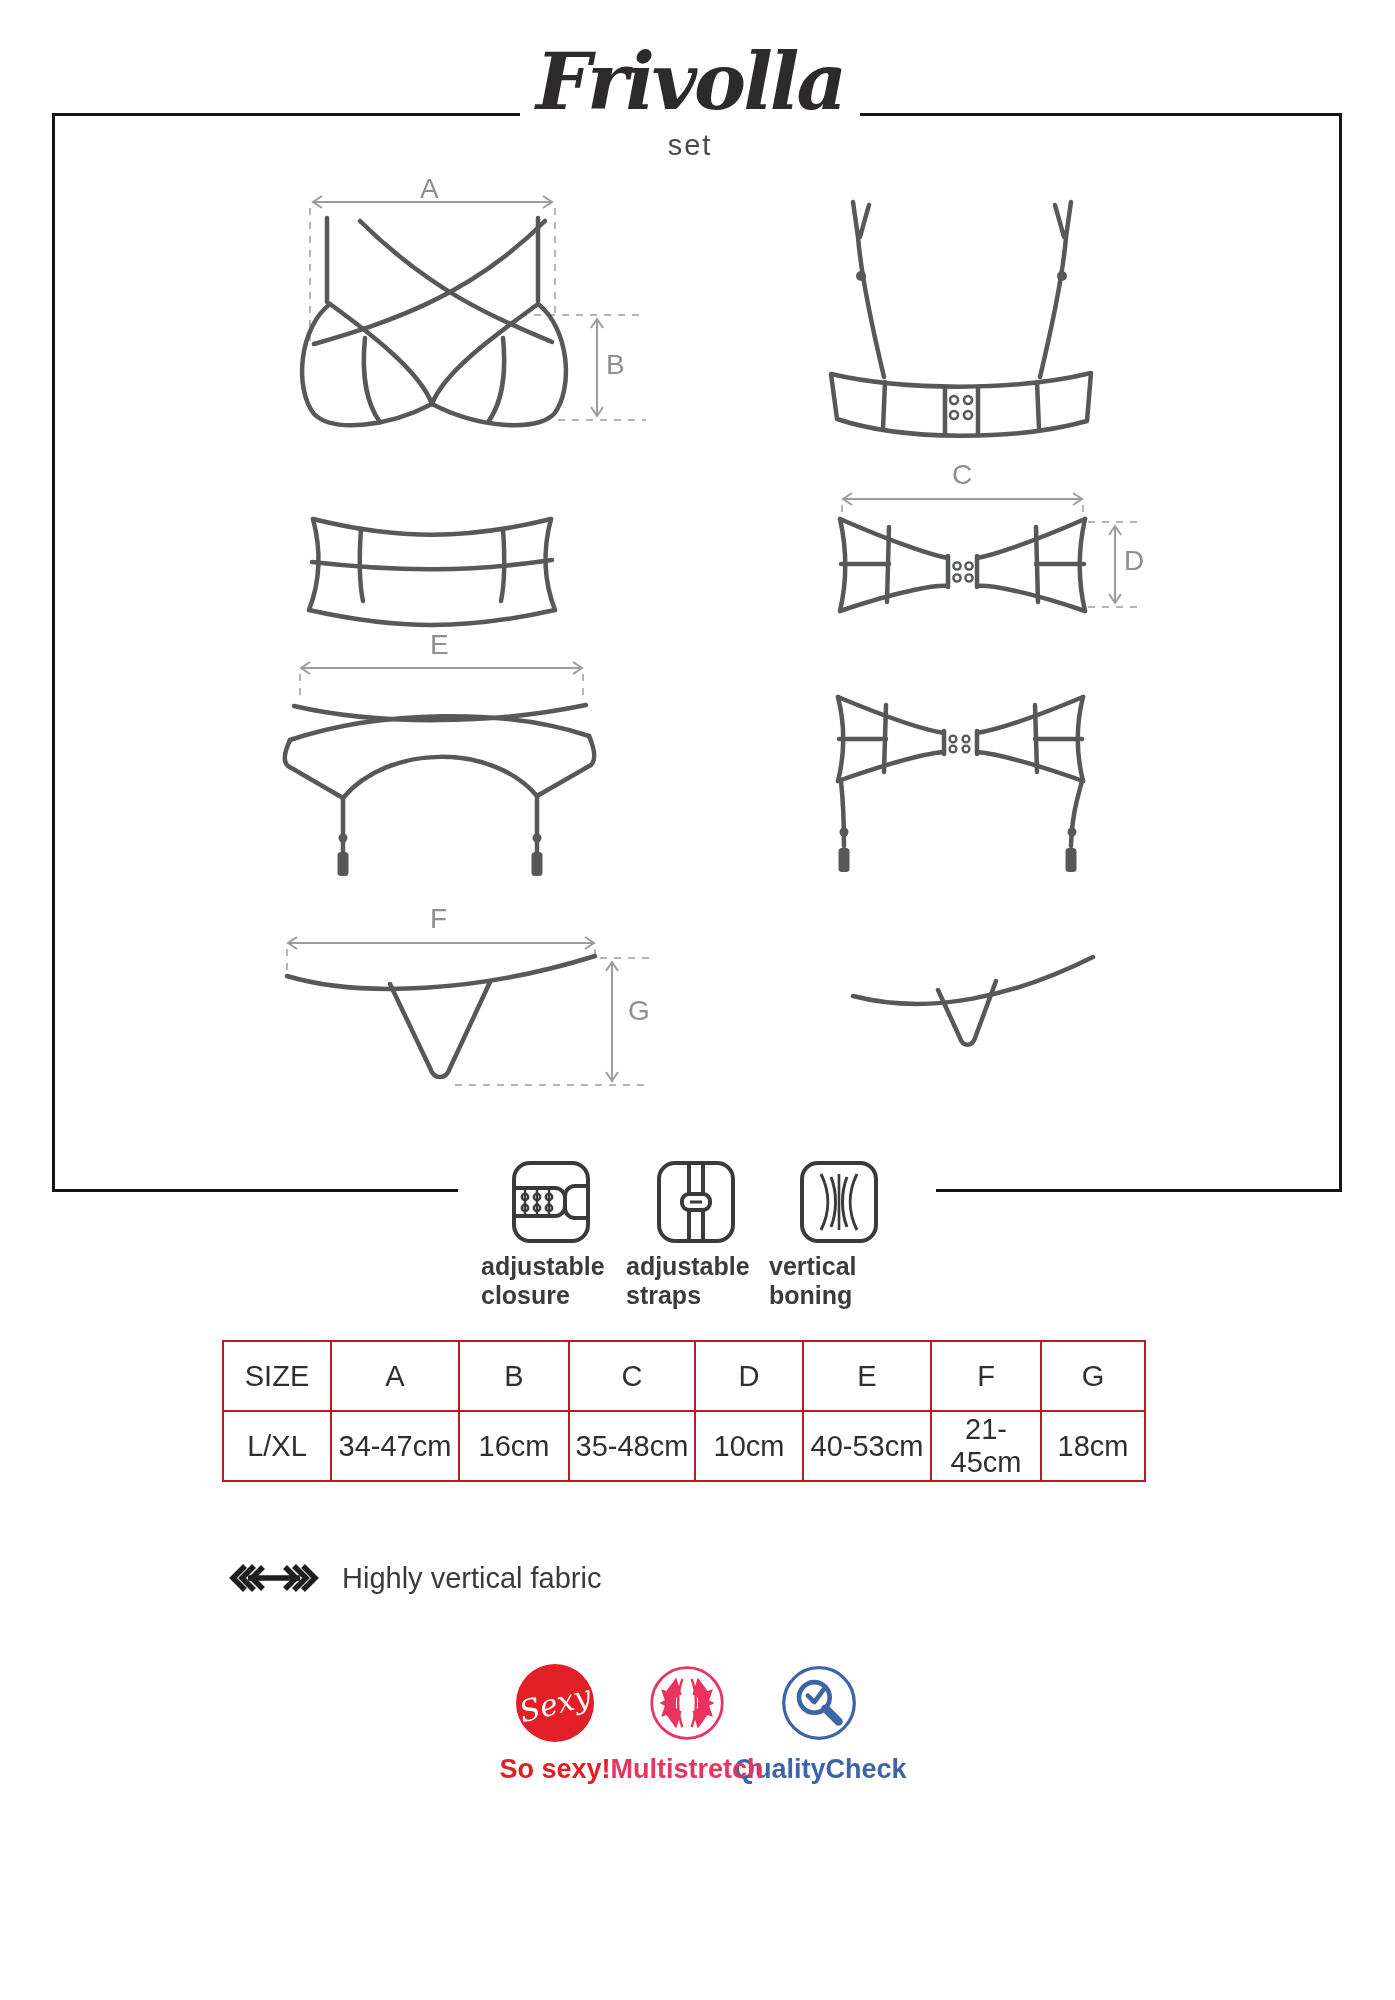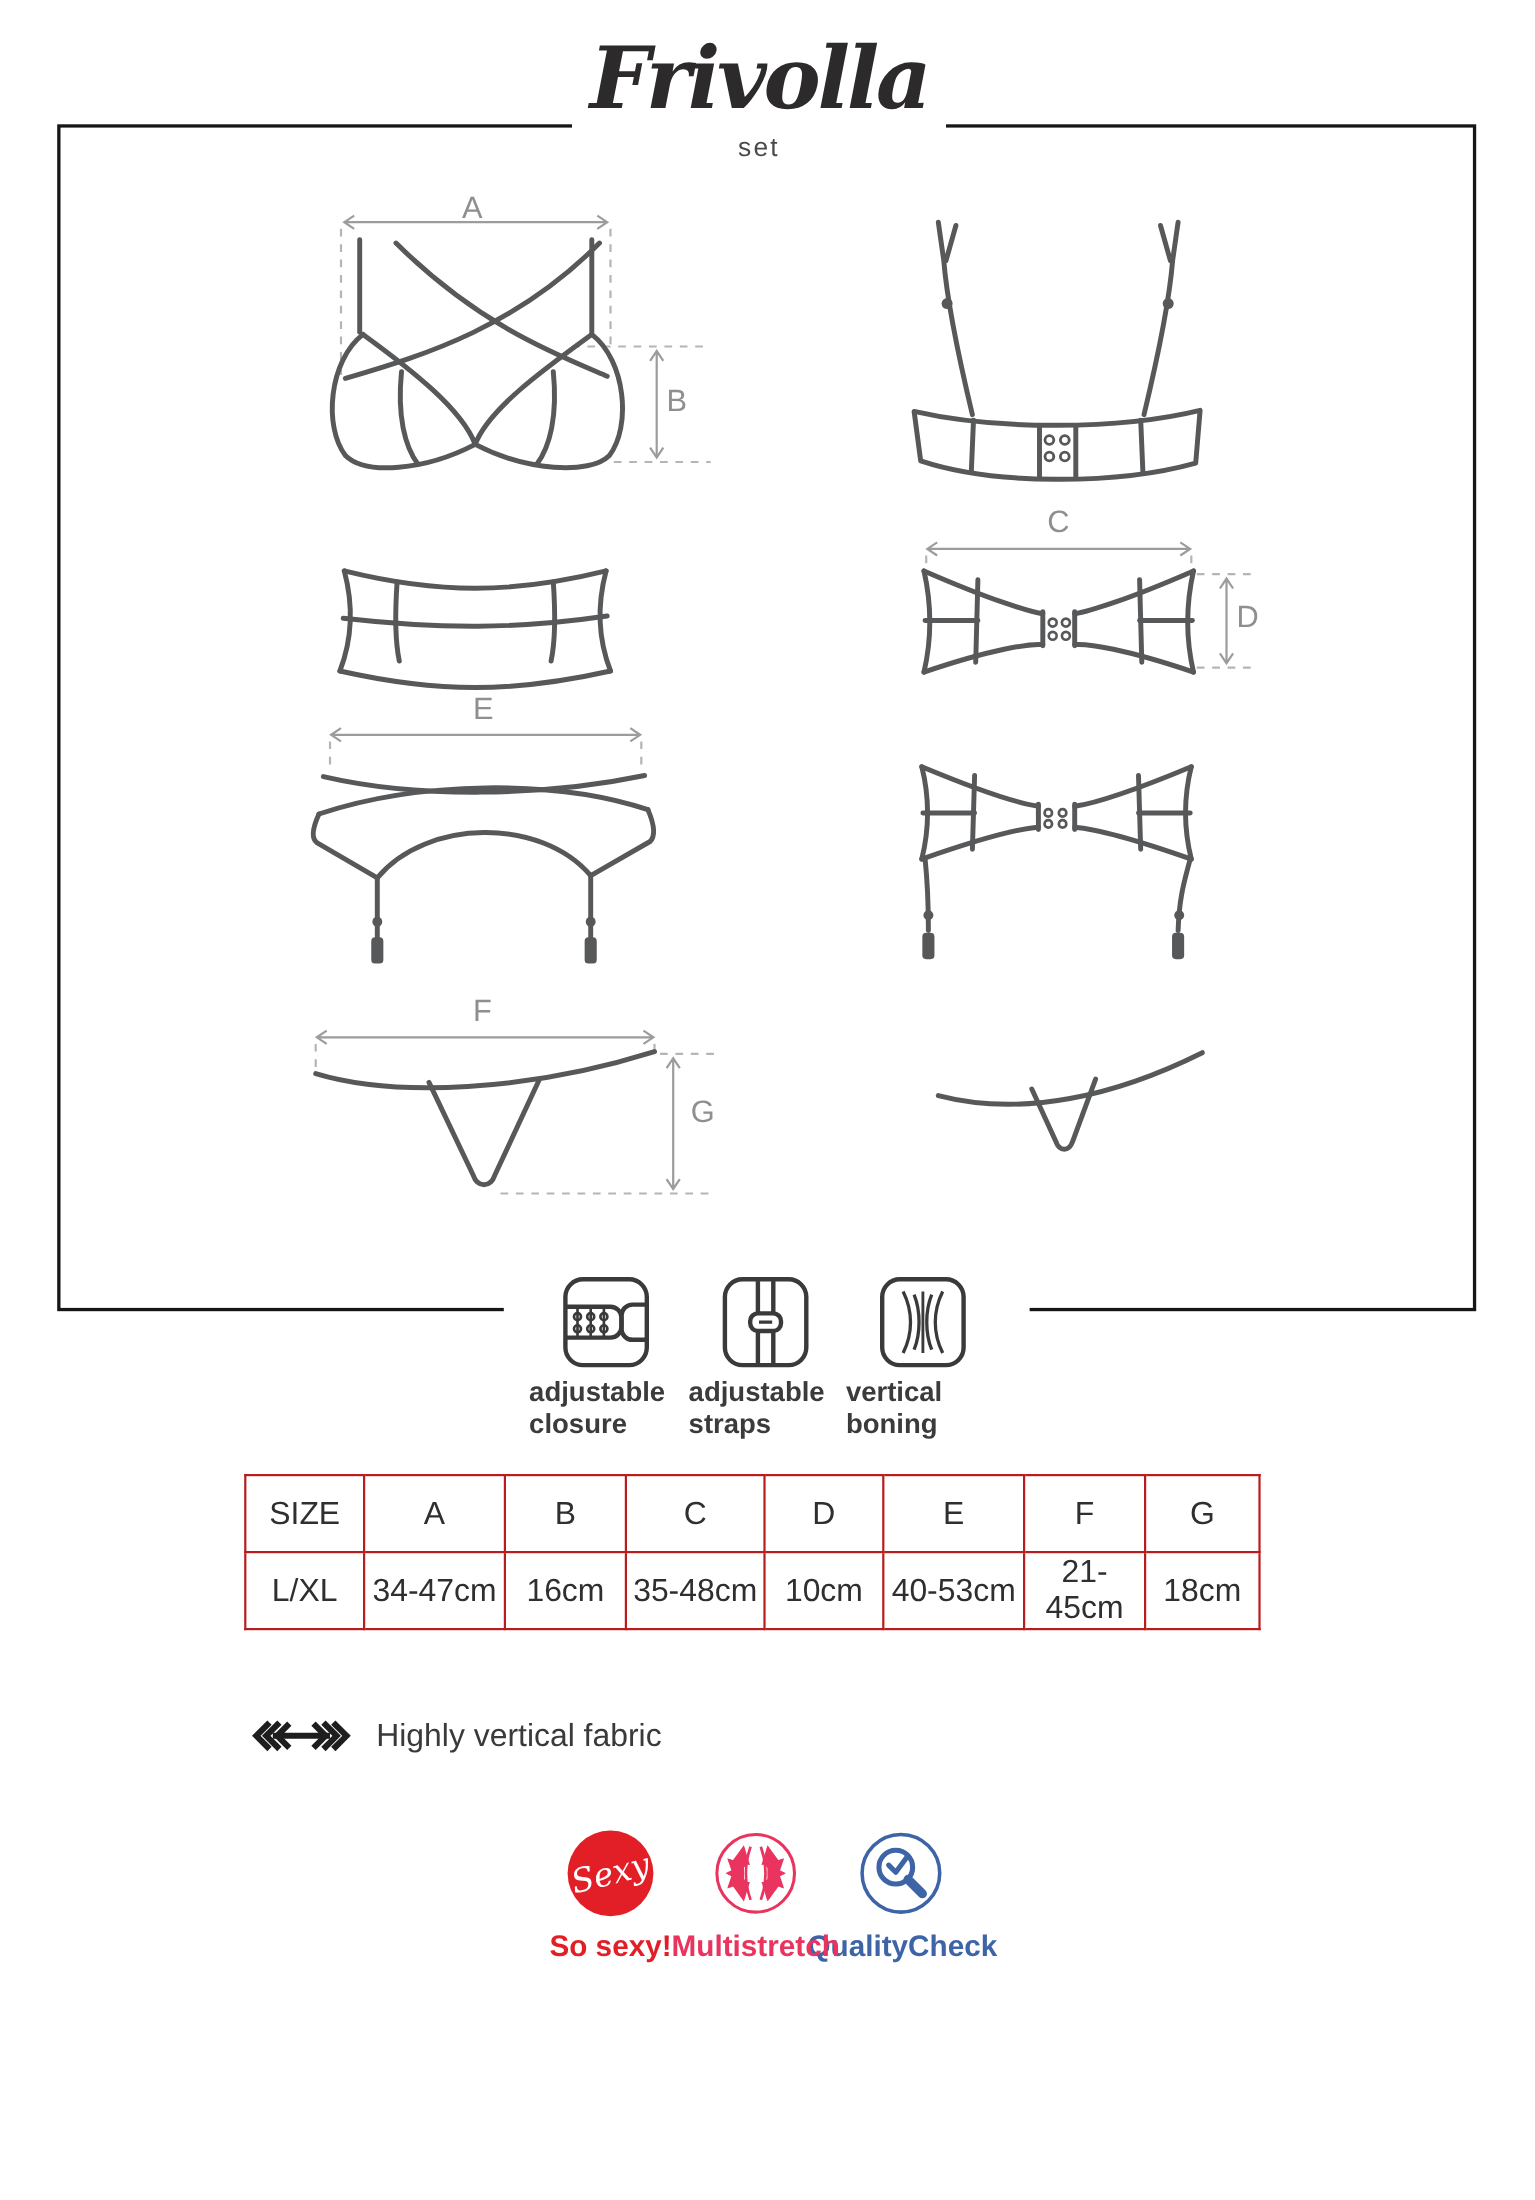--- a/index.html
+++ b/index.html
@@ -5,22 +5,22 @@
   html,body{margin:0;padding:0;background:#ffffff;}
   .page{position:relative;width:1395px;height:2000px;background:#fff;
         font-family:"Liberation Sans",sans-serif;overflow:hidden;}
 
   .frame{position:absolute;left:52px;top:113px;width:1290px;height:1079px;
          border:3px solid #161616;box-sizing:border-box;z-index:1;}
 
   .logo{position:absolute;left:520px;top:24px;width:340px;height:152px;
         background:#fff;z-index:2;text-align:center;}
   .brand{font-family:"DejaVu Serif",serif;font-style:italic;font-weight:bold;
-         font-size:78px;line-height:96px;color:#2d2a2b;letter-spacing:-3px;}
-  .brand-sub{font-size:24px;color:#4a4a4a;letter-spacing:2px;line-height:26px;
+         font-size:78px;line-height:96px;color:#2d2a2b;letter-spacing:-3px;margin-top:10px;}
+  .brand-sub{font-size:29px;color:#4a4a4a;letter-spacing:2px;line-height:26px;
              margin-top:2px;font-family:"Liberation Sans",sans-serif;}
 
   .sketches{position:absolute;left:0;top:0;z-index:3;pointer-events:none;}
 
   .dim-label{position:absolute;z-index:4;font-size:28px;color:#8f8f8f;
              line-height:30px;}
 
   .features-strip{position:absolute;left:458px;top:1140px;width:478px;height:168px;
                   background:#fff;z-index:2;}
   .feature{position:absolute;top:20px;width:140px;text-align:left;}

